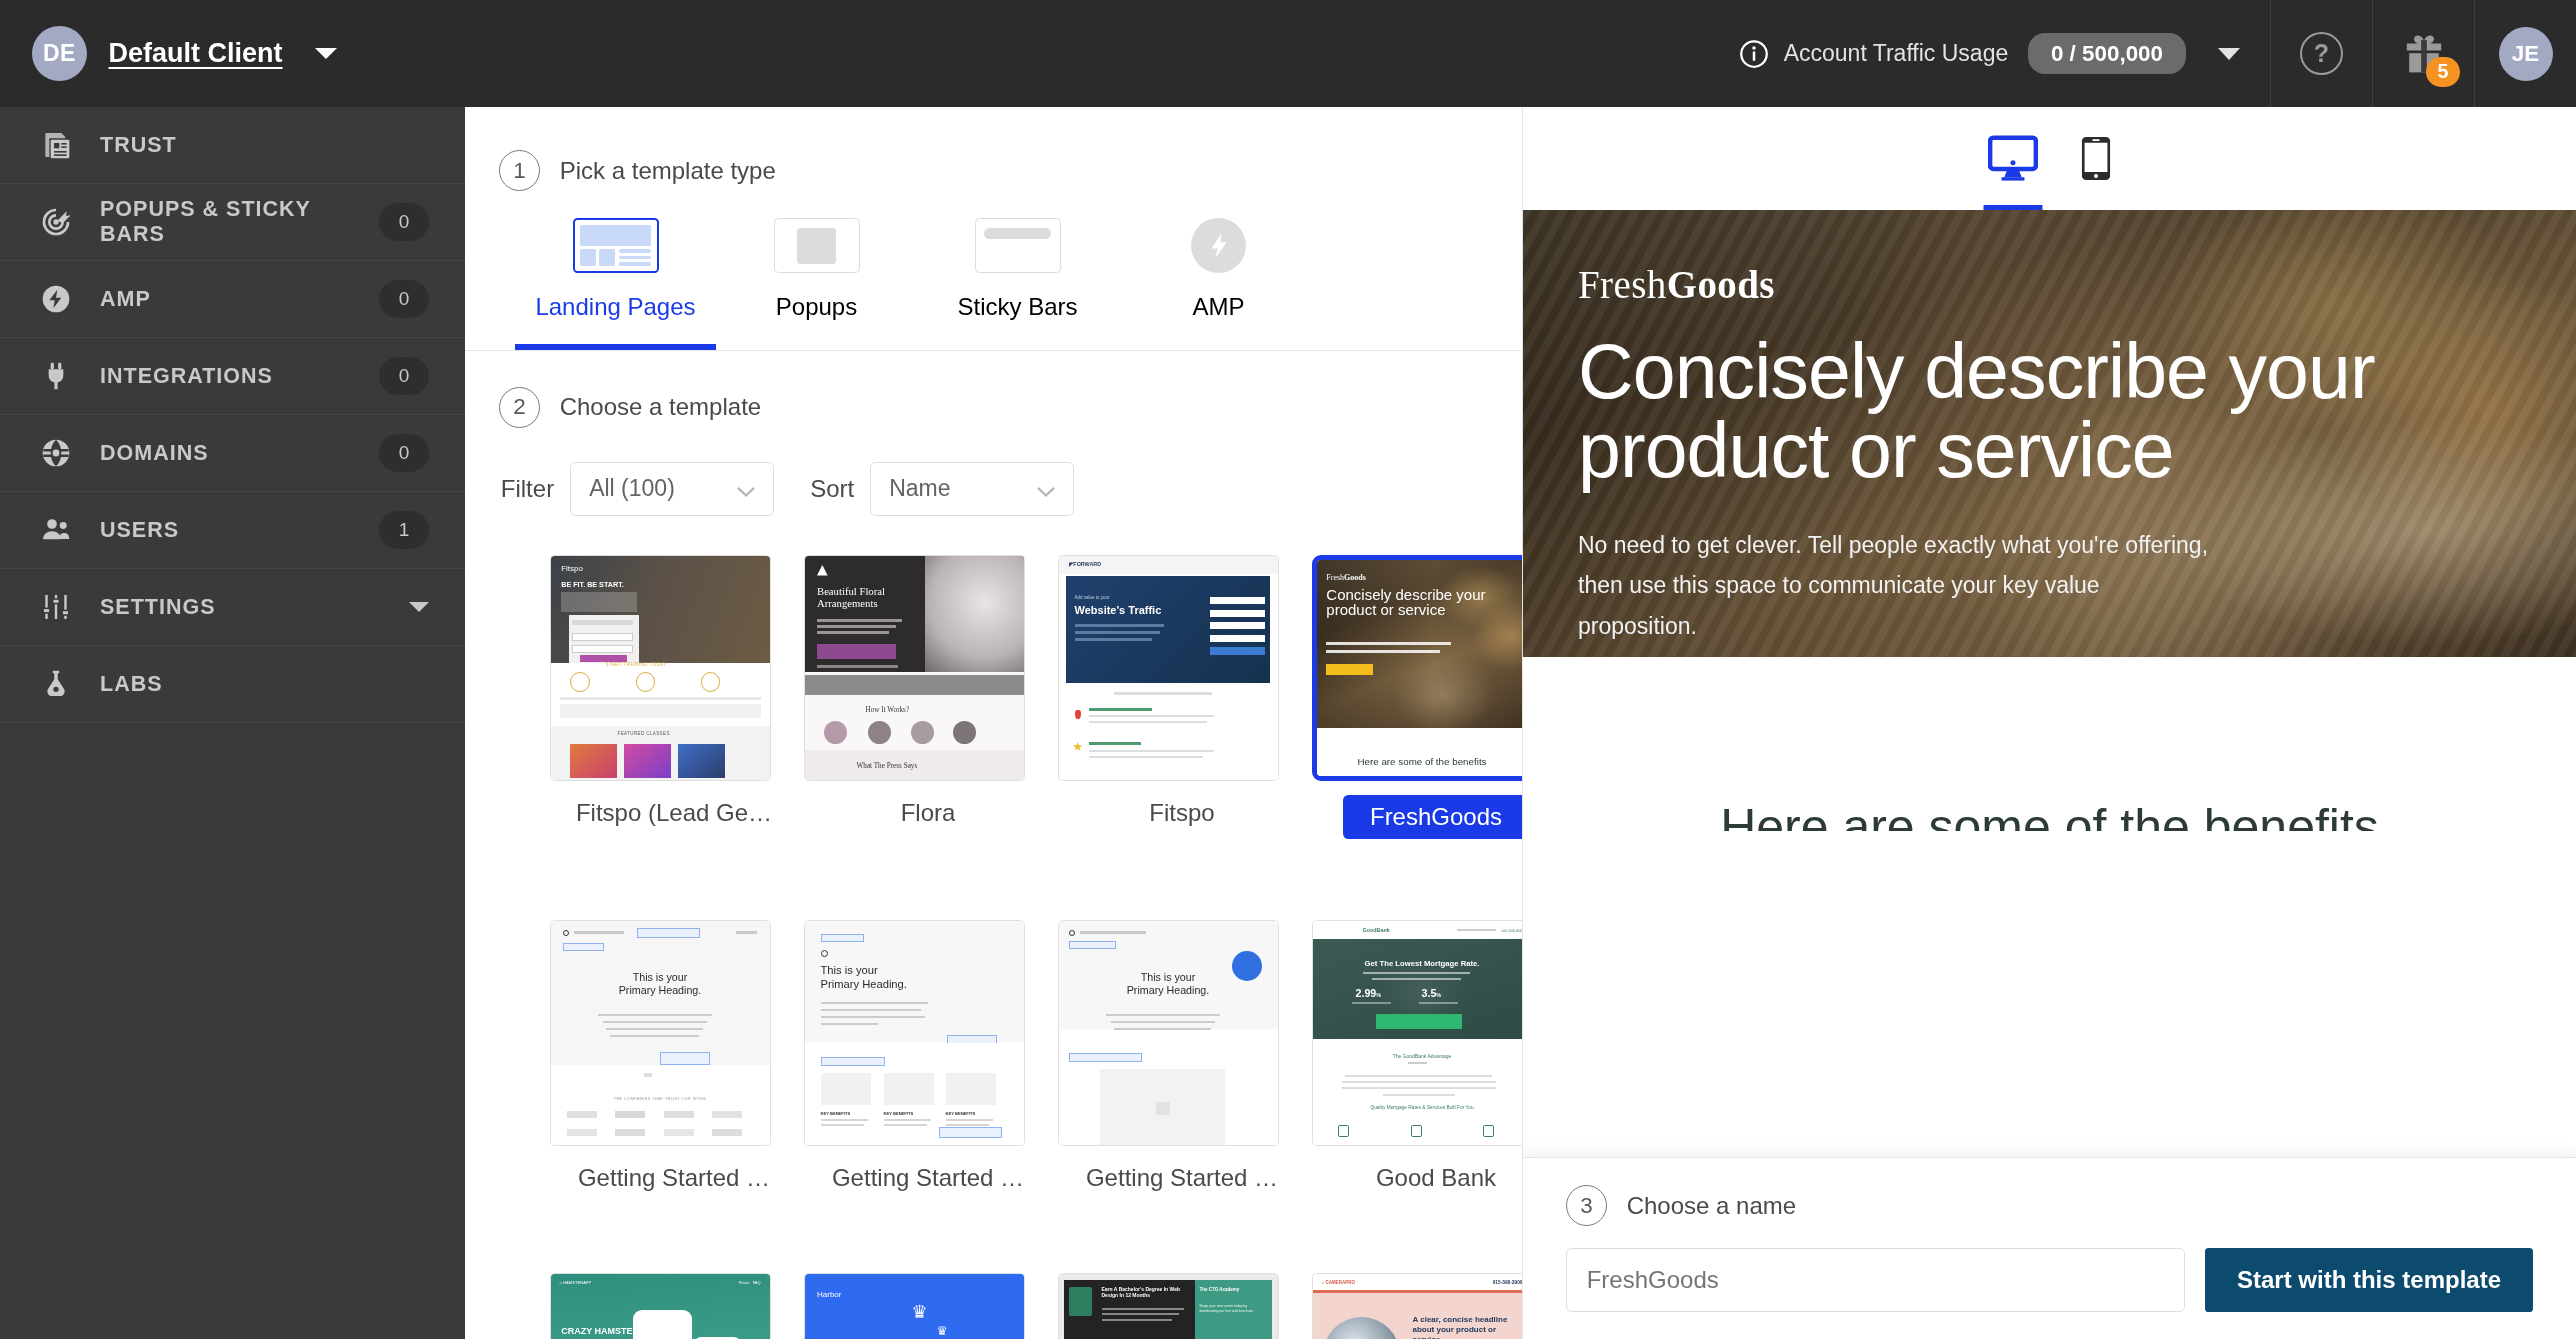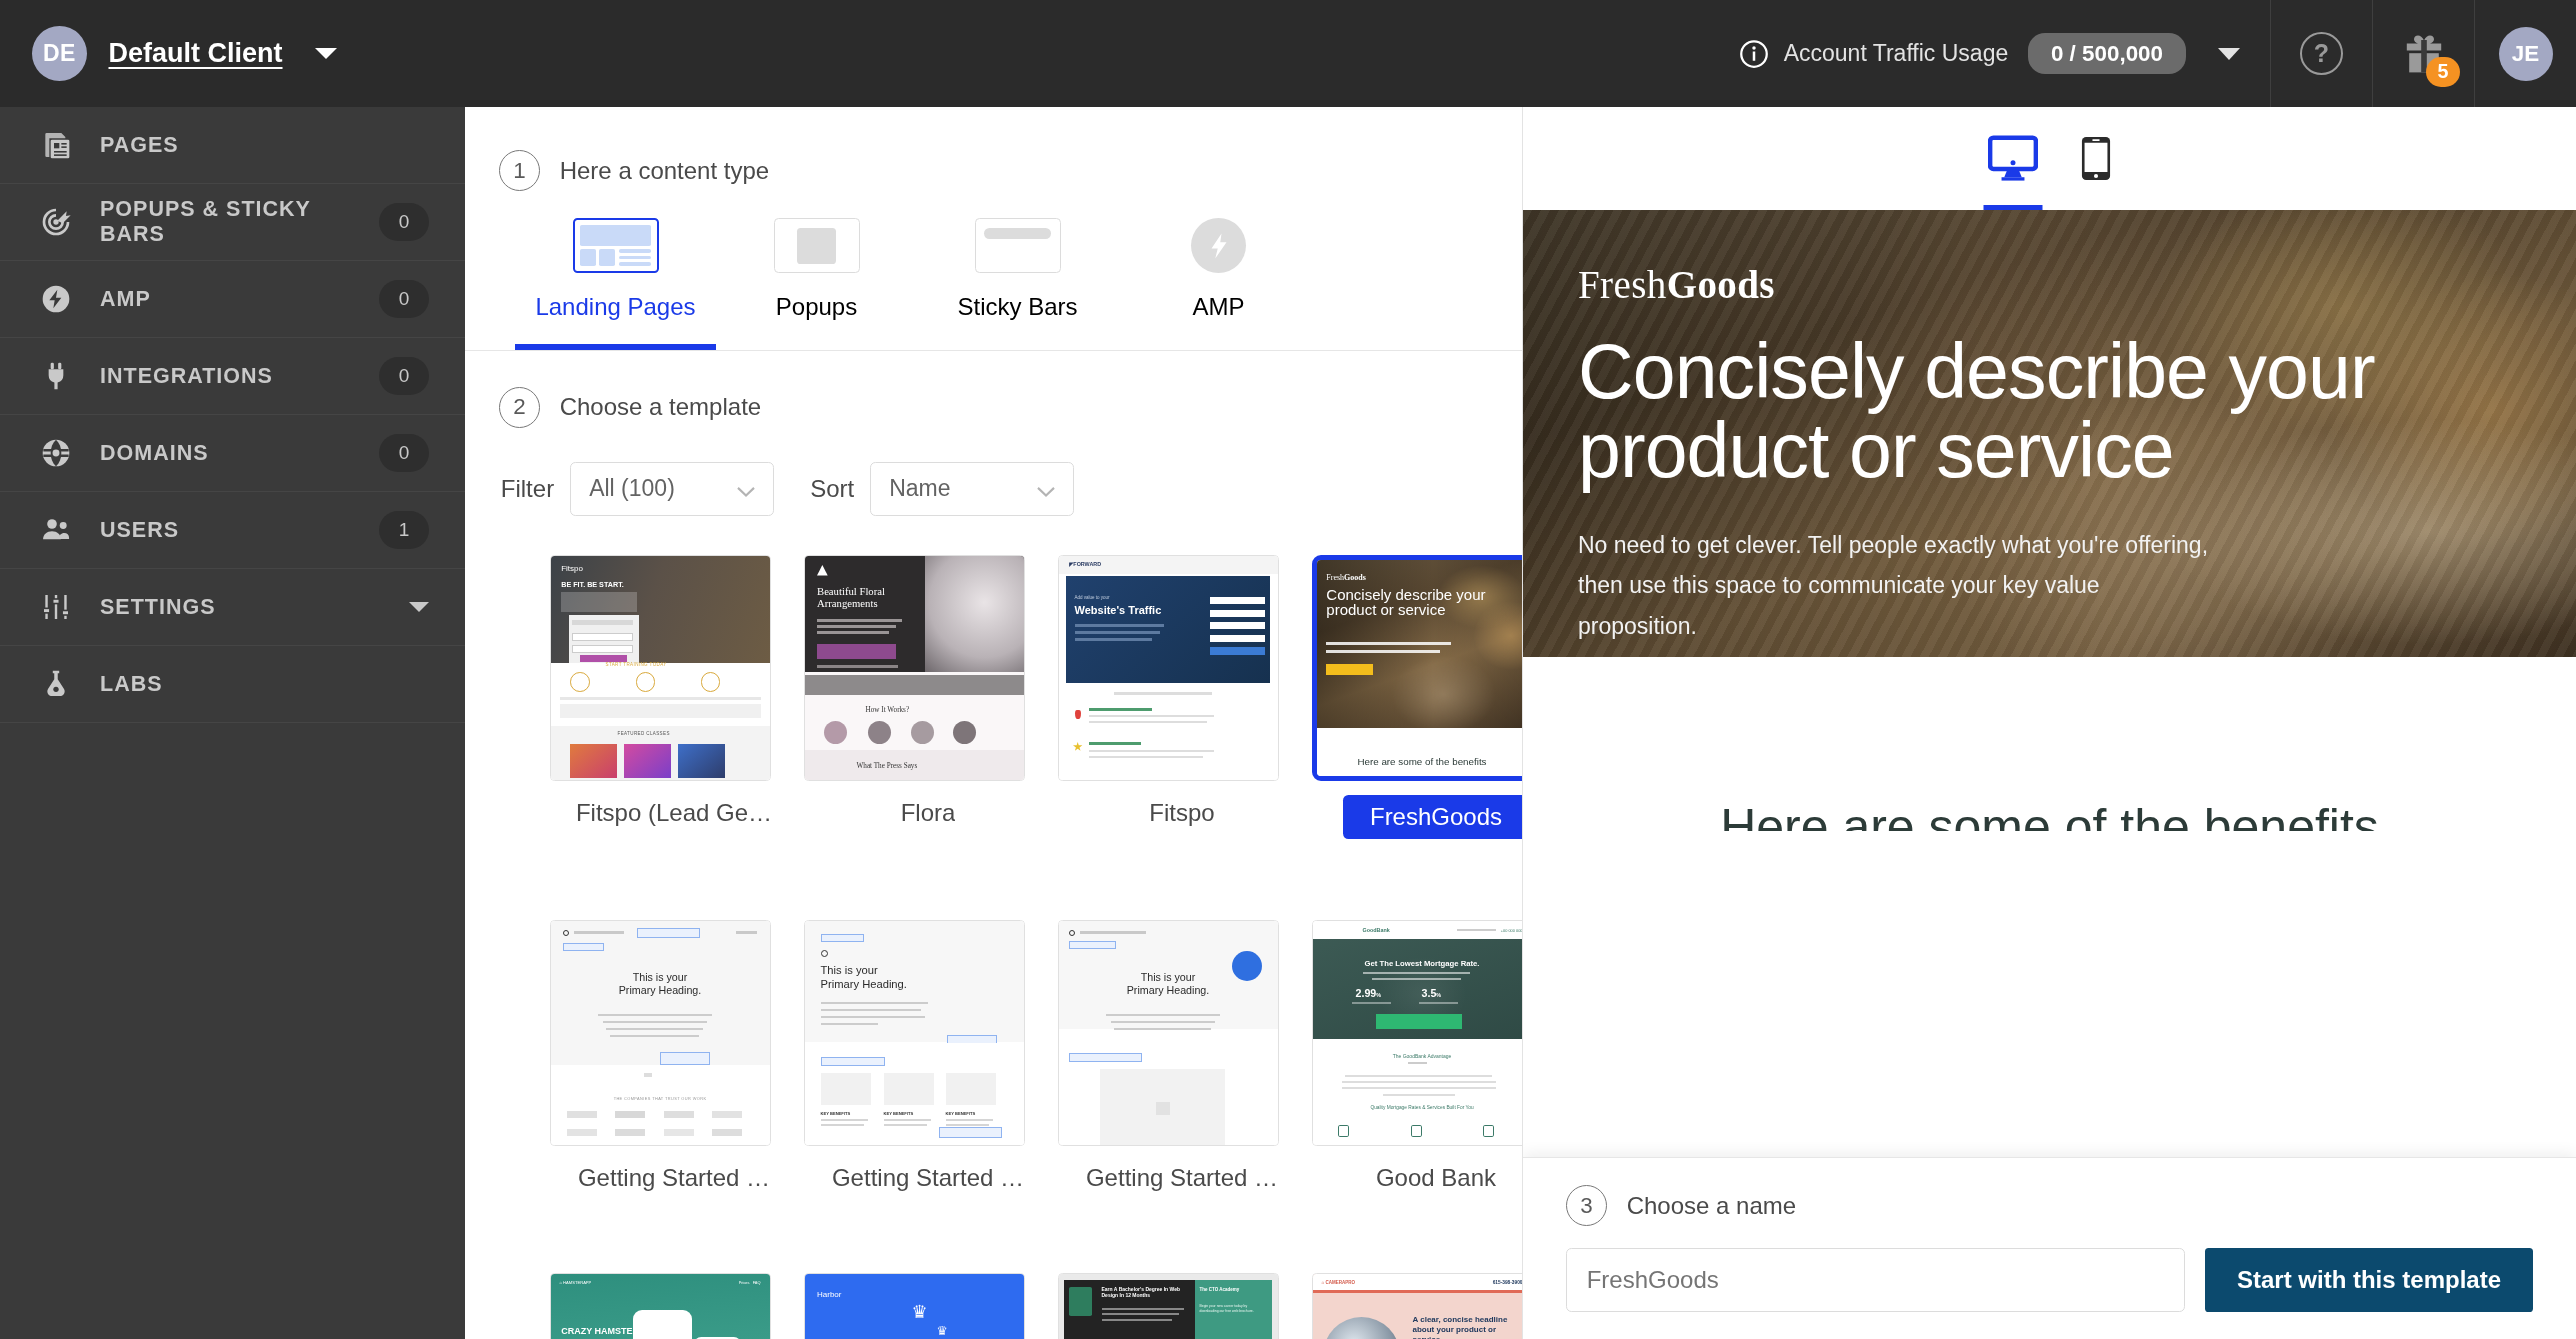--- a/index.html
+++ b/index.html
@@ -300,21 +300,21 @@
             <path d="M9 8h12a1 1 0 0 1 1 1v12a1 1 0 0 1-1 1H9a1 1 0 0 1-1-1V9a1 1 0 0 1 1-1zm2 3v4h4v-4h-4zm0 6v1.5h8V17h-8zm6-6v1.5h4V11h-4zm0 3v1.5h4V14h-4z" fill="#3a3a3a"></path>
             <path d="M8 8h14v14H8z" fill="none"></path>
             <rect x="8" y="8" width="14" height="14" rx="1" fill="#c9c9c9"></rect>
             <rect x="10.5" y="10.5" width="4" height="4" fill="#3a3a3a"></rect>
             <rect x="16" y="10.5" width="4" height="1.2" fill="#3a3a3a"></rect>
             <rect x="16" y="13" width="4" height="1.2" fill="#3a3a3a"></rect>
             <rect x="10.5" y="16.5" width="9.5" height="1.2" fill="#3a3a3a"></rect>
             <rect x="10.5" y="19" width="9.5" height="1.2" fill="#3a3a3a"></rect>
           </svg>
       </span>
-      <span class="nav-label">PAGES</span>
+      <span class="nav-label">TRUST</span>
     </div>
 
     <div class="nav-item">
       <span class="nav-icon">
         <svg viewBox="0 0 24 24">
             <path d="M12 2a10 10 0 1 0 10 10h-2a8 8 0 1 1-8-8V2z"></path>
             <path d="M12 6a6 6 0 1 0 6 6h-2a4 4 0 1 1-4-4V6z"></path>
             <circle cx="12" cy="12" r="2"></circle>
             <path d="M13 11l7-7-.5 3.5L23 7l-6 6z"></path>
           </svg>
@@ -431,21 +431,21 @@
       </div>
     </div>
 
     <div class="body-split">
 
       <div class="chooser">
 
         <div class="step1">
           <div class="step-row">
             <div class="step-num">1</div>
-            <div class="step-title">Here a content type</div>
+            <div class="step-title">Pick a template type</div>
           </div>
           <div class="type-row">
             <div class="type-item sel">
               <div class="type-thumb sel">
                 <div class="tt-top"></div>
                 <div class="tt-bot">
                   <div class="tt-sq"></div>
                     <div class="tt-sq"></div>
                   <div class="tt-lines">
                       <div class="tt-line"></div>

